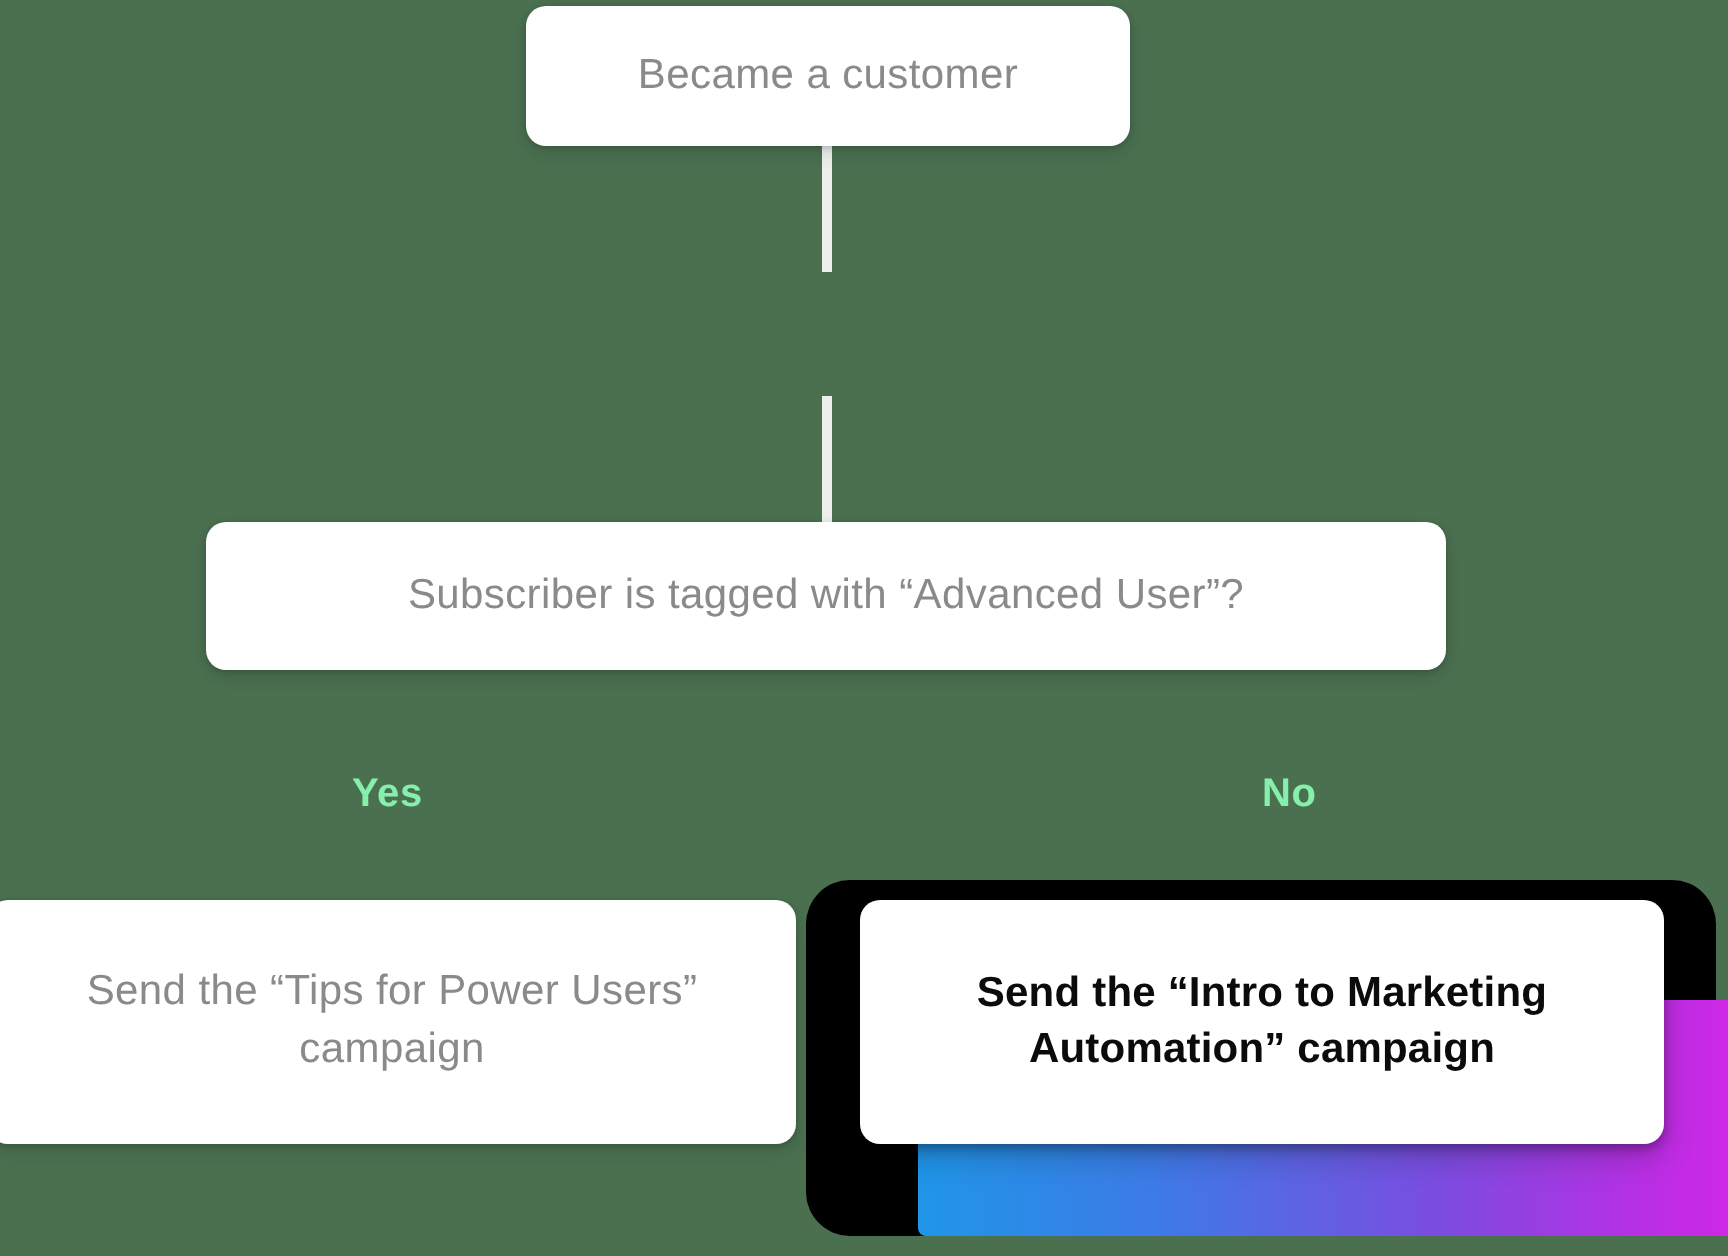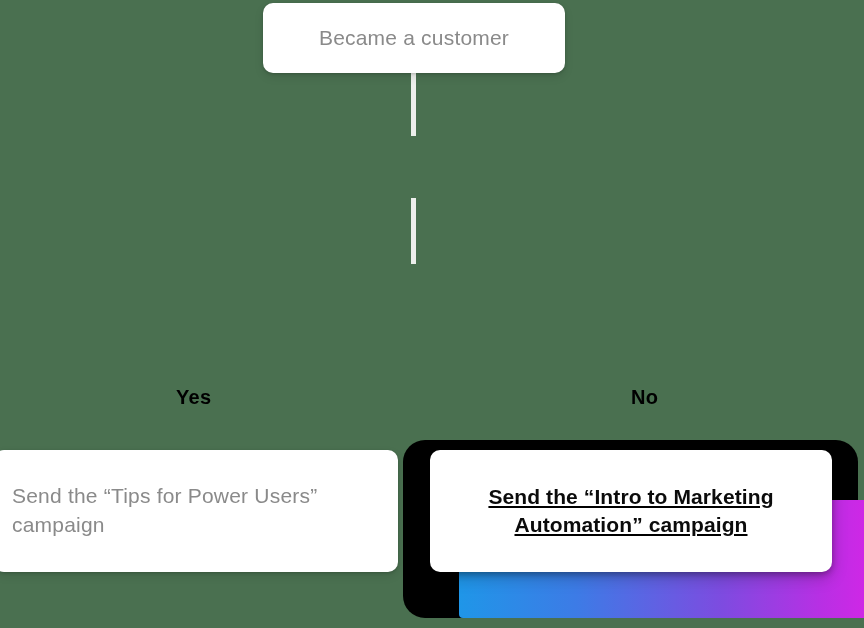--- a/index.html
+++ b/index.html
@@ -32,21 +32,21 @@
 
   
   .flow-card {
     position: absolute;
     background: #FFFFFF;
     border-radius: 10px;
     box-shadow: 0 1px 3px rgba(0,0,0,0.18), 0 4px 10px rgba(0,0,0,0.10);
     display: flex;
     align-items: center;
     justify-content: center;
-    text-align: left;
+    text-align: center;
     box-sizing: border-box;
   }
   .flow-card .card-text {
     color: #8A8A8A;
     font-size: 21px;
     line-height: 1.35;
     letter-spacing: 0.2px;
     padding: 0 18px;
   }
 
@@ -68,21 +68,21 @@
   #node-condition {
     left: 103px;
     top: 261px;
     width: 620px;
     height: 74px;
   }
 
   
   .branch-label {
     position: absolute;
-    color: #000000;
+    color: #86efac;
     font-size: 20px;
     font-weight: bold;
     letter-spacing: 0.3px;
   }
   #branch-label-yes { left: 176px; top: 386px; }
   #branch-label-no  { left: 614px; top: 386px; margin-left: 17px; }
 
   
   #node-outcome-yes {
     left: -6px;
@@ -129,21 +129,20 @@
     width: 402px;
     height: 122px;
     background: #FFFFFF;
     border-radius: 10px;
     box-shadow: 0 2px 6px rgba(0,0,0,0.30), 0 6px 16px rgba(0,0,0,0.22);
     display: flex;
     align-items: center;
     justify-content: center;
     text-align: center;
     box-sizing: border-box;
-    text-decoration: underline;
   }
   #node-outcome-no .card-text {
     color: #0B0B0B;
     font-size: 21px;
     font-weight: bold;
     line-height: 1.35;
     letter-spacing: 0.1px;
     padding: 0 14px;
   }
 </style>
@@ -153,20 +152,23 @@
 <div id="stage">
 
   <div class="connector" id="connector-1"></div>
   <div class="connector" id="connector-2"></div>
 
   <div class="flow-card" id="node-became-customer">
     <span class="card-text">Became a customer</span>
   </div>
 
 
+  <div class="flow-card" id="node-condition">
+    <span class="card-text">Subscriber is tagged with “Advanced User”?</span>
+  </div>
 
   <div class="branch-label" id="branch-label-yes">Yes</div>
   <div class="branch-label" id="branch-label-no">No</div>
 
   <div class="flow-card" id="node-outcome-yes">
     <span class="card-text">Send the “Tips for Power Users” campaign</span>
   </div>
 
   <div id="highlight-group">
     <div id="highlight-backdrop"></div>

